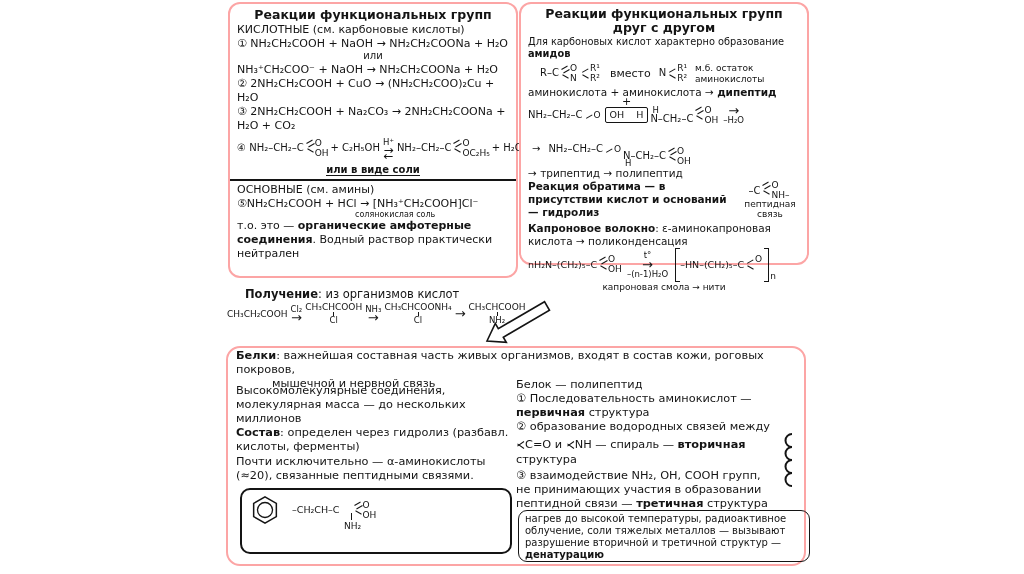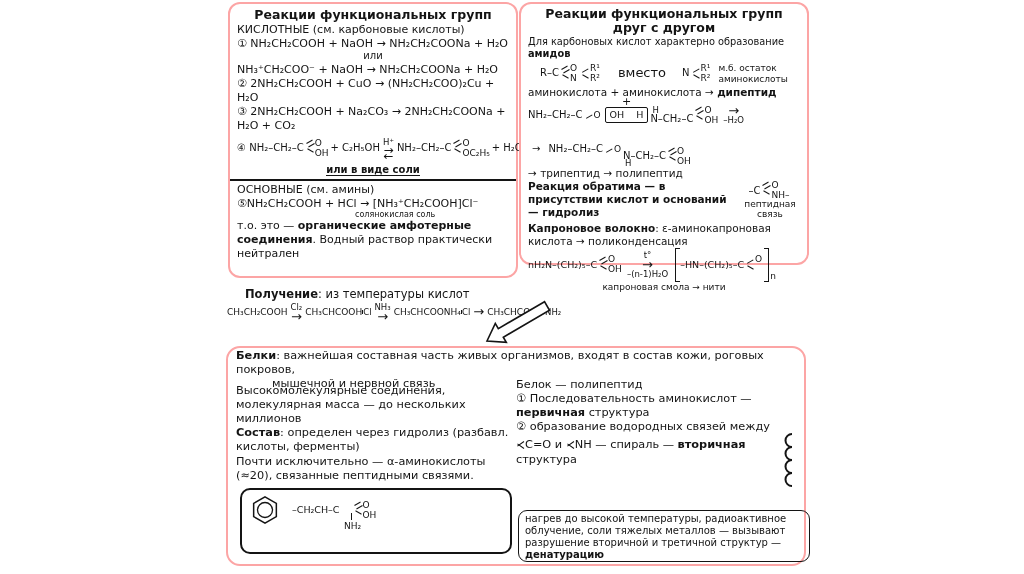--- a/index.html
+++ b/index.html
@@ -22,21 +22,21 @@
       font-size:9px;vertical-align:middle;margin:0 2px 0 1px;}
   .br>span{position:relative;padding-left:10px;height:10px;display:flex;align-items:center;}
   .br .bt::before{content:"";position:absolute;left:2px;bottom:2px;width:7px;height:3px;
       border-top:1px solid #141414;border-bottom:1px solid #141414;transform:rotate(-30deg);}
   .br .bb::before{content:"";position:absolute;left:2px;top:2px;width:7px;height:1px;
       background:#141414;transform:rotate(30deg);}
   .br.single .bt::before{border-bottom:none;height:1px;border-top:1px solid #141414;}
   .oarr{display:inline-flex;flex-direction:column;align-items:center;line-height:1;margin:0 3px;font-size:8.5px;}
   .oarr .mid{font-size:13px;line-height:.8;}
   .eq{display:inline-flex;flex-direction:column;line-height:.5;font-size:12px;}
-  .ustack{display:inline-flex;flex-direction:row;align-items:center;line-height:1.05;}
+  .ustack{display:inline-flex;flex-direction:column;align-items:center;line-height:1.05;}
   .ustack .main{font-size:9px;}
   .ustack .sub{font-size:8.5px;}
   .vb{width:1px;height:4px;background:#141414;}
 
   
   #poluchenie{position:absolute;left:227px;top:287px;width:300px;font-size:11.5px;}
   #poluchenie .frow{font-size:9px;margin-top:2px;}
 
   
   #right-box{left:519px;top:2px;width:290px;height:263px;padding:3px 7px;font-size:10.5px;line-height:1.25;}
@@ -120,21 +120,21 @@
     </div>
     <div class="ctr b" style="font-size:10px;"><span style="border-bottom:1px solid #141414;">или в виде соли</span></div>
     <div class="divider"></div>
     <div>ОСНОВНЫЕ (см. амины)</div>
     <div>⑤NH₂CH₂COOH + HCl → [NH₃⁺CH₂COOH]Cl⁻</div>
     <div class="salt-note">солянокислая соль</div>
     <div><span>т.о. это — </span><span class="b">органические амфотерные соединения</span><span>. Водный раствор практически нейтрален</span></div>
   </div>
 
   <div id="poluchenie">
-    <div><span class="b" style="margin-left:18px;">Получение</span><span>: из температуры кислот</span></div>
+    <div><span class="b" style="margin-left:18px;">Получение</span><span>: из организмов кислот</span></div>
     <div class="frow">
       <span>CH₃CH₂COOH</span>
       <span class="oarr">
         <span>Cl₂</span>
         <span class="mid">→</span>
       </span>
       <span class="ustack">
         <span class="main">CH₃CHCOOH</span>
         <span class="vb"></span>
         <span class="sub">Cl</span>
@@ -166,21 +166,21 @@
     <div class="frow amide-row">
       <span style="margin-left:12px;">R–C</span>
       <span class="br">
         <span class="bt">O</span>
         <span class="bb">N</span>
       </span>
       <span class="br single">
         <span class="bt">R¹</span>
         <span class="bb">R²</span>
       </span>
-      <span style="margin:0 16px;font-size:13px;">вместо</span>
+      <span style="margin:0 8px;font-size:11px;">вместо</span>
       <span>N</span>
       <span class="br single">
         <span class="bt">R¹</span>
         <span class="bb">R²</span>
       </span>
       <span class="note2">м.б. остаток аминокислоты</span>
     </div>
     <div><span>аминокислота + аминокислота → </span><span class="b">дипептид</span></div>
     <div class="frow dipep">
       <span>NH₂–CH₂–C</span>
@@ -288,20 +288,21 @@
         <span class="vb2"></span>
         <span class="nh2">NH₂</span>
       </div>
     </div>
 
     <div id="pb-right">
       <div>Белок — полипептид</div>
       <div><span>① Последовательность аминокислот — </span><span class="b">первичная</span><span> структура</span></div>
       <div>② образование водородных связей между</div>
       <div style="margin:4px 0 2px 0;"><span class="prongs"></span><span>C=O</span> <span>и</span> <span class="prongs"></span><span>NH</span><span> — спираль — </span><span class="b">вторичная</span><span> структура</span></div>
+      <div style="width:262px;"><span>③ взаимодействие NH₂, OH, COOH групп, не принимающих участия в образовании пептидной связи — </span><span class="b">третичная</span><span> структура</span></div>
       <svg id="coil" width="22" height="58" viewBox="0 0 22 58">
         <path d="M16 4 a6.5 6.5 0 1 0 0 13 a6.5 6.5 0 1 0 0 13 a6.5 6.5 0 1 0 0 13 a6.5 6.5 0 1 0 0 13" fill="none" stroke="#141414" stroke-width="2"></path>
       </svg>
     </div>
 
     <div id="denat-box"><span>нагрев до высокой температуры, радиоактивное облучение, соли тяжелых металлов — вызывают разрушение вторичной и третичной структур — </span><span class="b">денатурацию</span></div>
   </div>
 
 </div>
 

